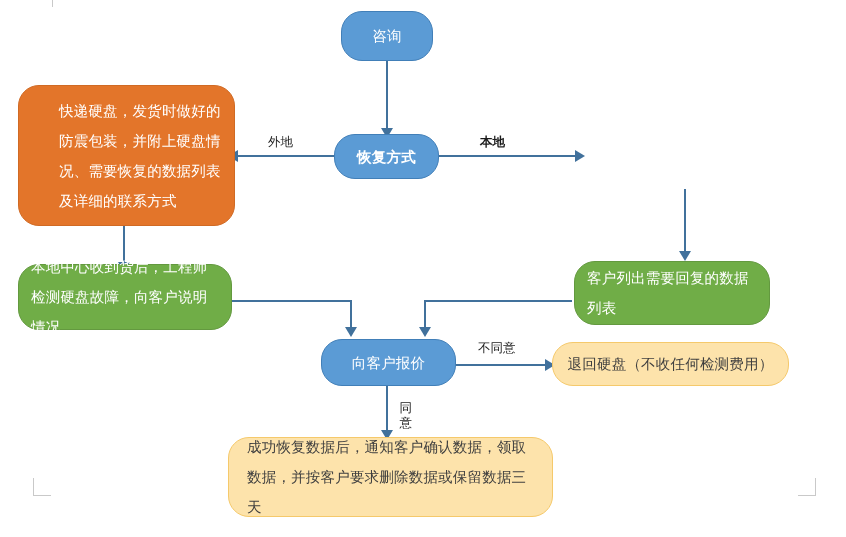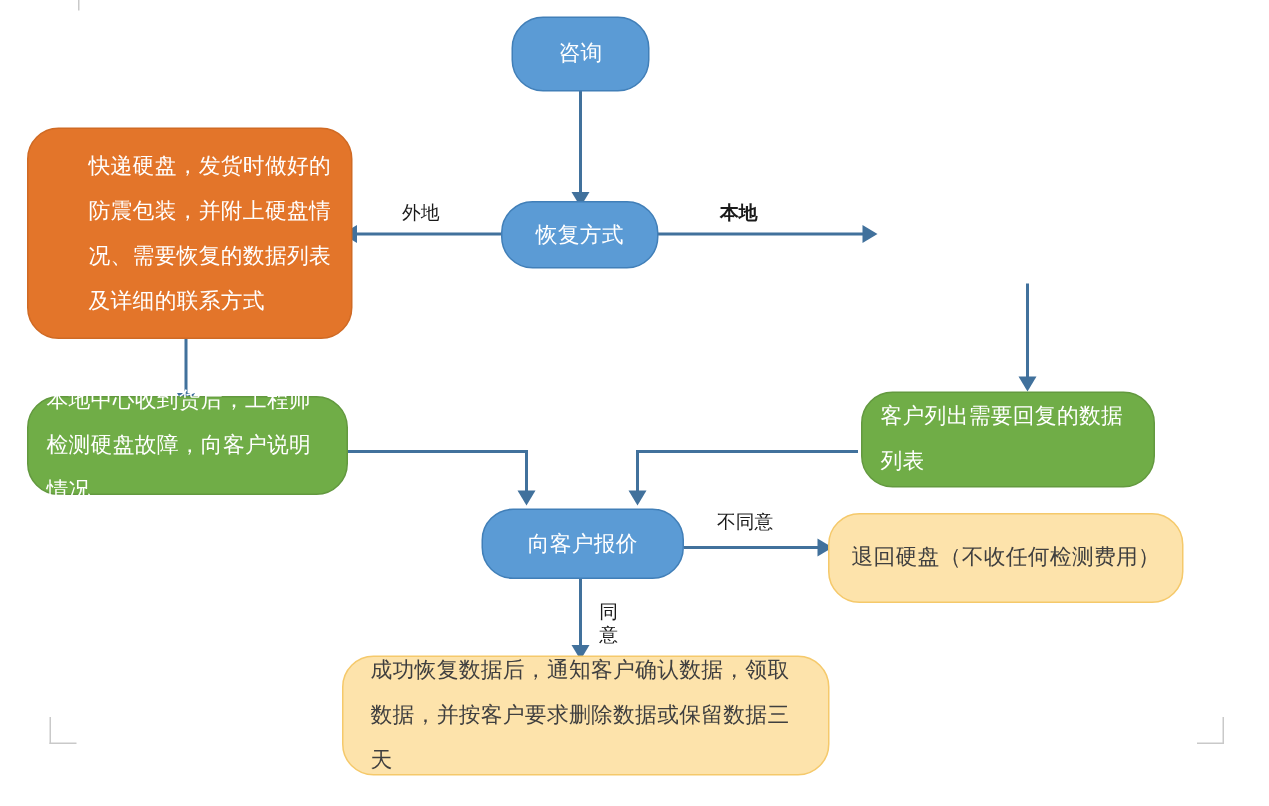--- a/index.html
+++ b/index.html
@@ -144,42 +144,42 @@
   <div class="line-h" style="left:456px; top:364px; width:94px;"></div>
   <div class="arrow-right" style="left:545px; top:359px;"></div>
 
   <div class="line-v" style="left:386px; top:386px; height:50px;"></div>
   <div class="arrow-down" style="left:381px; top:430px;"></div>
 
   <div class="node blue center" style="left:341px; top:11px; width:92px; height:50px;">
     <span class="node-text">咨询</span>
   </div>
 
-  <div class="node blue center" style="left:334px; top:134px; width:105px; height:45px;">
+  <div class="node blue center" style="left:334px; top:134px; width:105px; height:45px;font-weight:bold;">
     <span class="node-text">恢复方式</span>
   </div>
 
   <div class="node orange" style="left:18px; top:85px; width:217px; height:141px;padding-left:40px;">
     <span class="node-text">快递硬盘，发货时做好的防震包装，并附上硬盘情况、需要恢复的数据列表及详细的联系方式</span>
   </div>
 
 
   <div class="node green" style="left:18px; top:264px; width:214px; height:66px;">
     <span class="node-text">本地中心收到货后，工程师检测硬盘故障，向客户说明情况</span>
   </div>
 
   <div class="node green" style="left:574px; top:261px; width:196px; height:64px;">
     <span class="node-text">客户列出需要回复的数据列表</span>
   </div>
 
   <div class="node blue center" style="left:321px; top:339px; width:135px; height:47px;">
     <span class="node-text">向客户报价</span>
   </div>
 
-  <div class="node yellow center" style="left:552px; top:342px; width:237px; height:60px;">
+  <div class="node yellow center" style="left:552px; top:342px; width:237px; height:44px;">
     <span class="node-text">退回硬盘（不收任何检测费用）</span>
   </div>
 
   <div class="node yellow" style="left:228px; top:437px; width:325px; height:80px; padding:4px 18px;">
     <span class="node-text">成功恢复数据后，通知客户确认数据，领取数据，并按客户要求删除数据或保留数据三天</span>
   </div>
 
   <div class="edge-label" style="left:268px; top:134px;">外地</div>
 
   <div class="edge-label" style="left:480px; top:134px;font-weight:bold;">本地</div>

